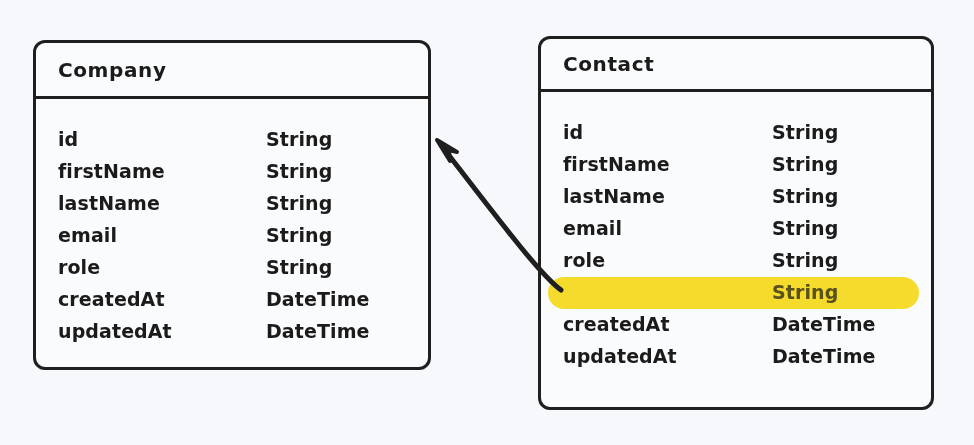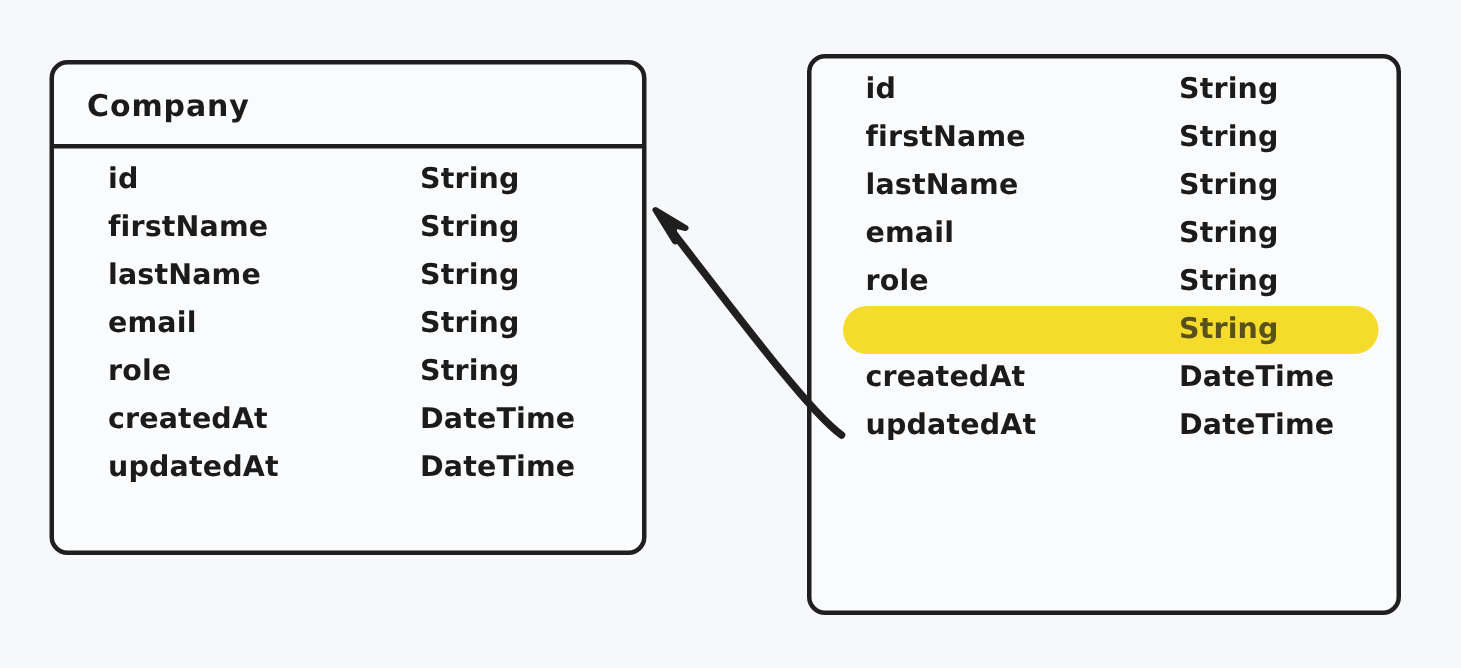--- a/index.html
+++ b/index.html
@@ -60,22 +60,21 @@
     transform: translateY(-50%);
     font-family: "DejaVu Sans", sans-serif;
     font-size: 20px;
     font-weight: 700;
     letter-spacing: 0.6px;
     color: #1b1b1b;
   }
 
   .field-list {
     position: relative;
-    padding-top: 4px;
-    margin-left: 14px;
+    padding-top: 24px;
   }
 
   .field-row {
     position: relative;
     height: 32px;
     line-height: 32px;
     box-sizing: border-box;
   }
 
   .field-name,
@@ -167,20 +166,23 @@
 
       <div class="field-row">
         <span class="field-name">updatedAt</span>
         <span class="field-type">DateTime</span>
       </div>
 
     </div>
   </div>
 
   <div class="entity" id="entity-contact">
+    <div class="entity-header">
+      <div class="entity-title">Contact</div>
+    </div>
     <div class="field-list">
 
       <div class="field-row">
         <span class="field-name">id</span>
         <span class="field-type">String</span>
       </div>
 
       <div class="field-row">
         <span class="field-name">firstName</span>
         <span class="field-type">String</span>

